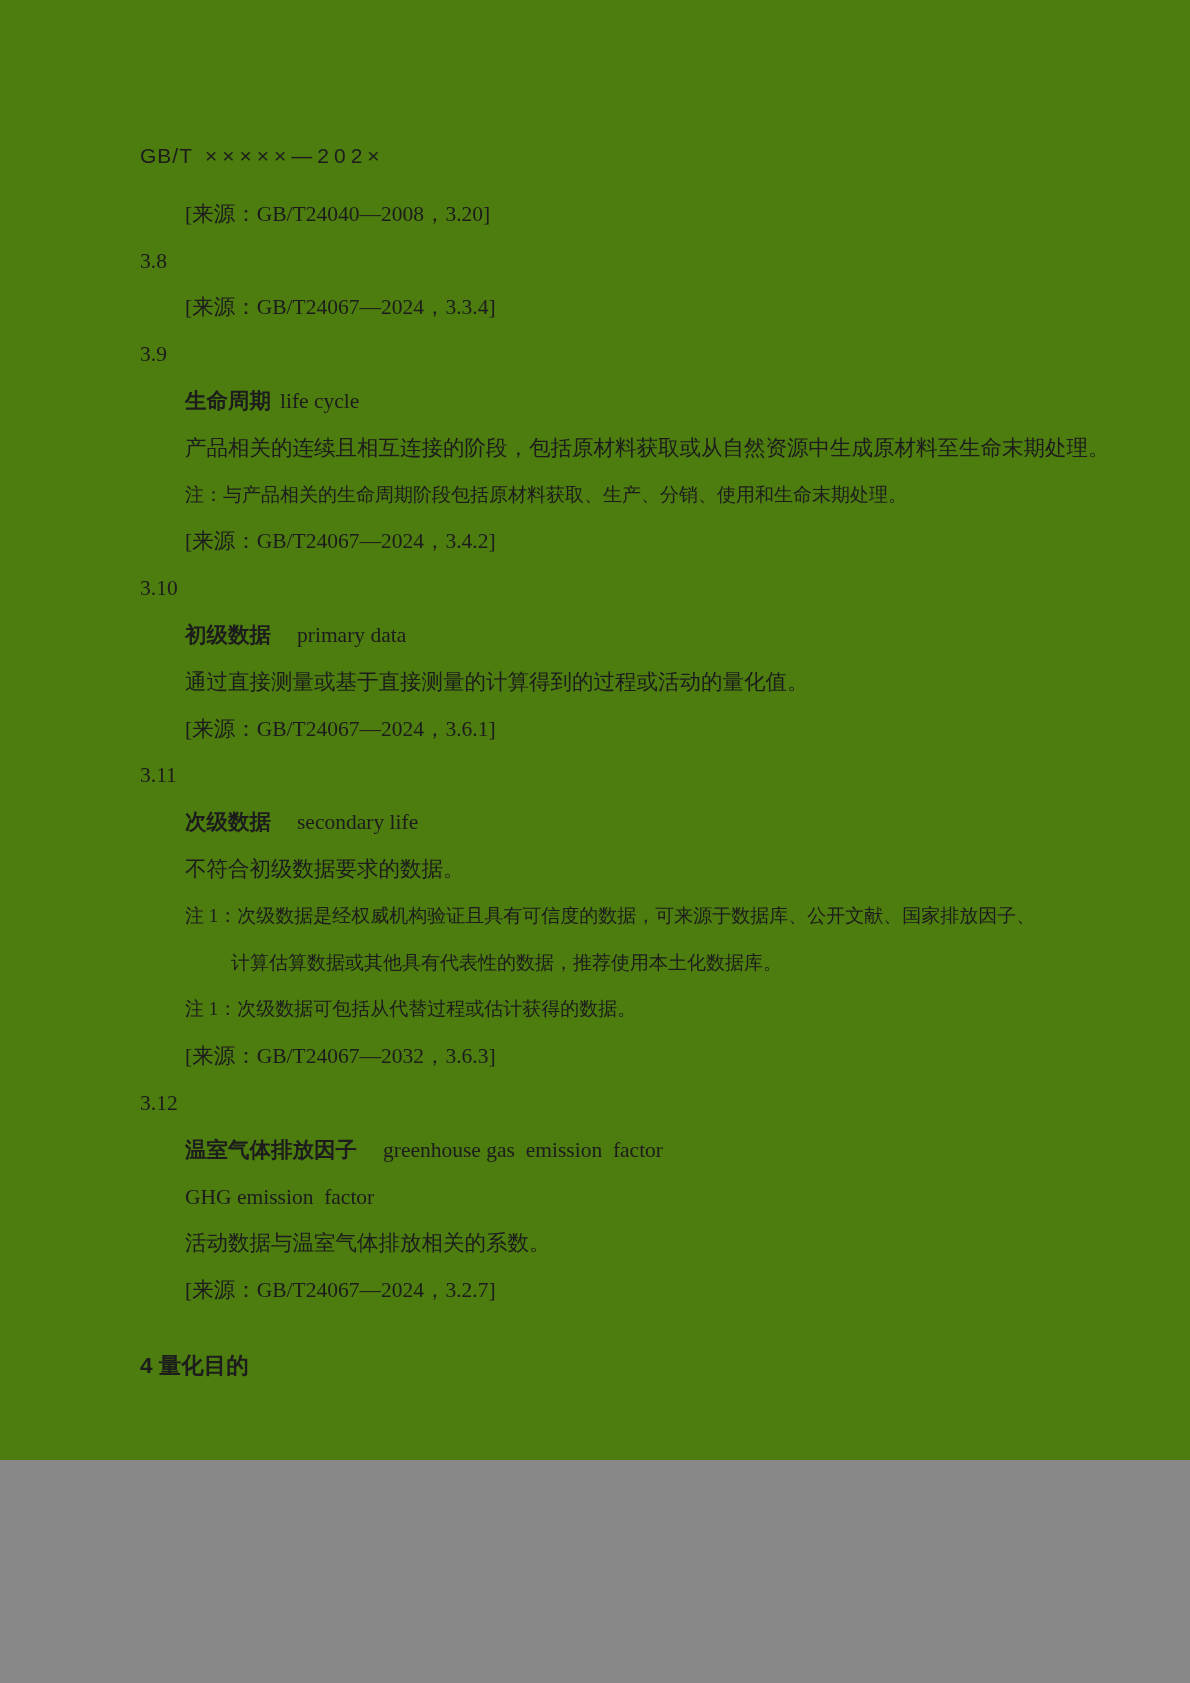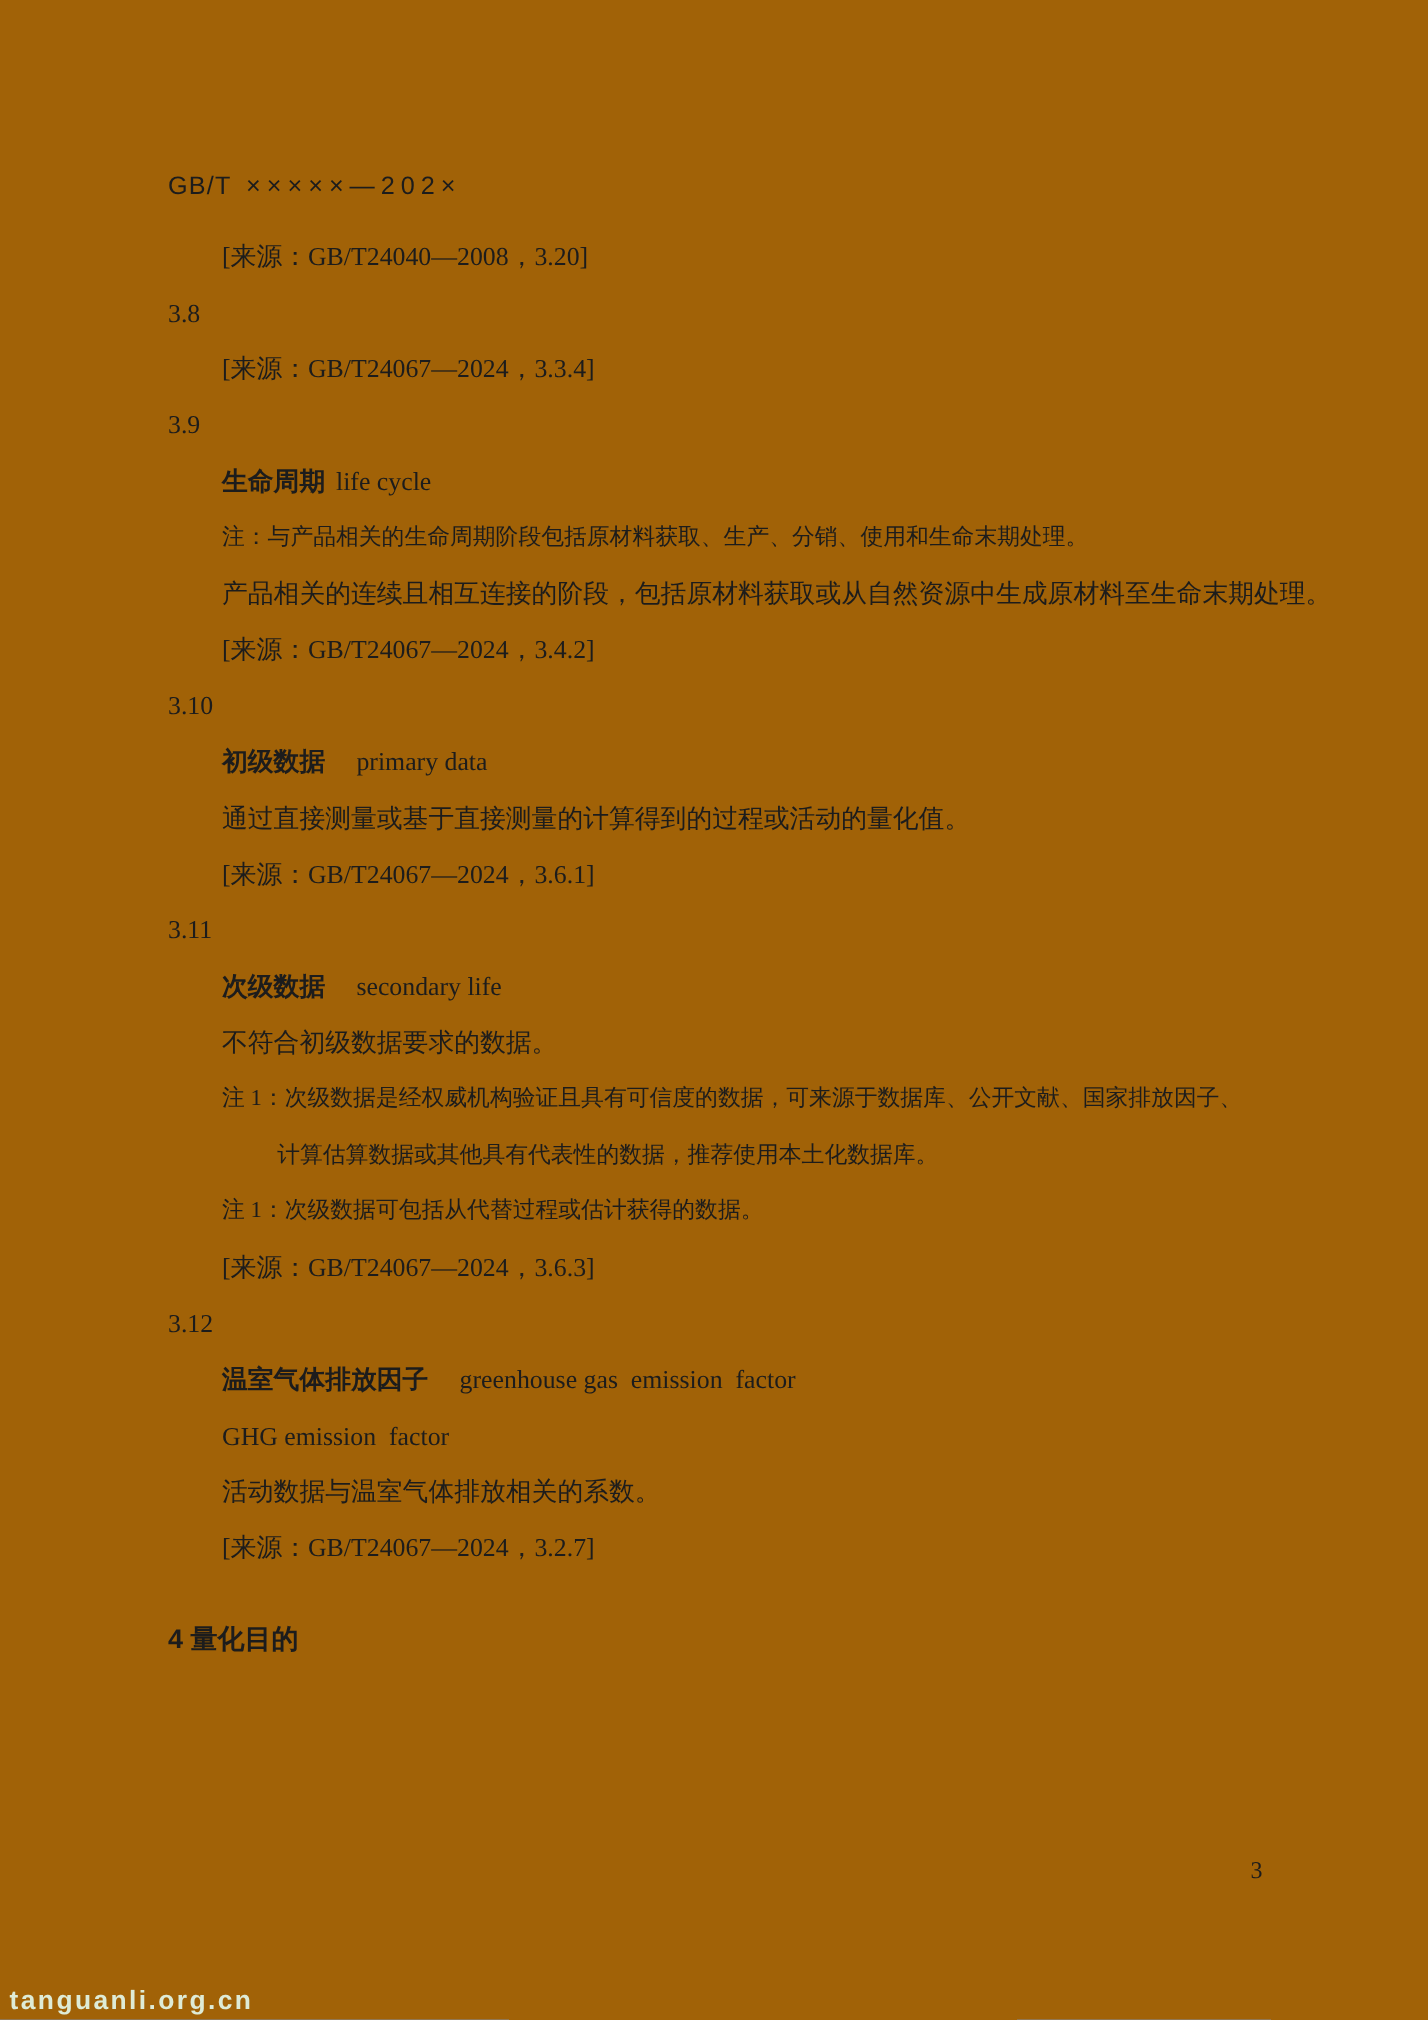--- a/index.html
+++ b/index.html
@@ -1,21 +1,21 @@
 <!DOCTYPE html>
 <html><head>
 <meta charset="utf-8">
 <style>
   html, body { margin: 0; padding: 0; background: #888; }
   .page {
     position: relative;
     width: 1190px;
-    height: 1683px;
+    height: 1460px;
     margin: 0 auto;
-    background: #a16207;
+    background: #4d7c0f;
     overflow: hidden;
     font-family: "Liberation Serif", serif;
     color: #1c1c1c;
   }
   .content {
     position: absolute;
     left: 140px;
     top: 133px;
     width: 1020px;
   }
@@ -79,36 +79,36 @@
 
     <div class="line doc-header"><span>GB/T</span><span class="hdr-num">×××××—202×</span></div>
 
     <div class="line indent gap-after-header">[来源：GB/T24040—2008，3.20]</div>
 
     <div class="line sec-number">3.8</div>
     <div class="line indent">[来源：GB/T24067—2024，3.3.4]</div>
 
     <div class="line sec-number">3.9</div>
     <div class="line indent"><span class="term-zh">生命周期</span><span class="term-en">life cycle</span></div>
+    <div class="line indent">产品相关的连续且相互连接的阶段，包括原材料获取或从自然资源中生成原材料至生命末期处理。</div>
     <div class="line indent note">注：与产品相关的生命周期阶段包括原材料获取、生产、分销、使用和生命末期处理。</div>
-    <div class="line indent">产品相关的连续且相互连接的阶段，包括原材料获取或从自然资源中生成原材料至生命末期处理。</div>
     <div class="line indent">[来源：GB/T24067—2024，3.4.2]</div>
 
     <div class="line sec-number">3.10</div>
     <div class="line indent"><span class="term-zh">初级数据</span><span class="term-en wide">primary data</span></div>
     <div class="line indent">通过直接测量或基于直接测量的计算得到的过程或活动的量化值。</div>
     <div class="line indent">[来源：GB/T24067—2024，3.6.1]</div>
 
     <div class="line sec-number">3.11</div>
     <div class="line indent"><span class="term-zh">次级数据</span><span class="term-en wide">secondary life</span></div>
     <div class="line indent">不符合初级数据要求的数据。</div>
     <div class="line indent note">注 1：次级数据是经权威机构验证且具有可信度的数据，可来源于数据库、公开文献、国家排放因子、</div>
     <div class="line note note-cont">计算估算数据或其他具有代表性的数据，推荐使用本土化数据库。</div>
     <div class="line indent note">注 1：次级数据可包括从代替过程或估计获得的数据。</div>
-    <div class="line indent">[来源：GB/T24067—2024，3.6.3]</div>
+    <div class="line indent">[来源：GB/T24067—2032，3.6.3]</div>
 
     <div class="line sec-number">3.12</div>
     <div class="line indent"><span class="term-zh">温室气体排放因子</span><span class="term-en wide">greenhouse gas  emission  factor</span></div>
     <div class="line indent">GHG emission  factor</div>
     <div class="line indent">活动数据与温室气体排放相关的系数。</div>
     <div class="line indent">[来源：GB/T24067—2024，3.2.7]</div>
 
     <div class="chapter-heading">4 量化目的</div>
 
   </div>

